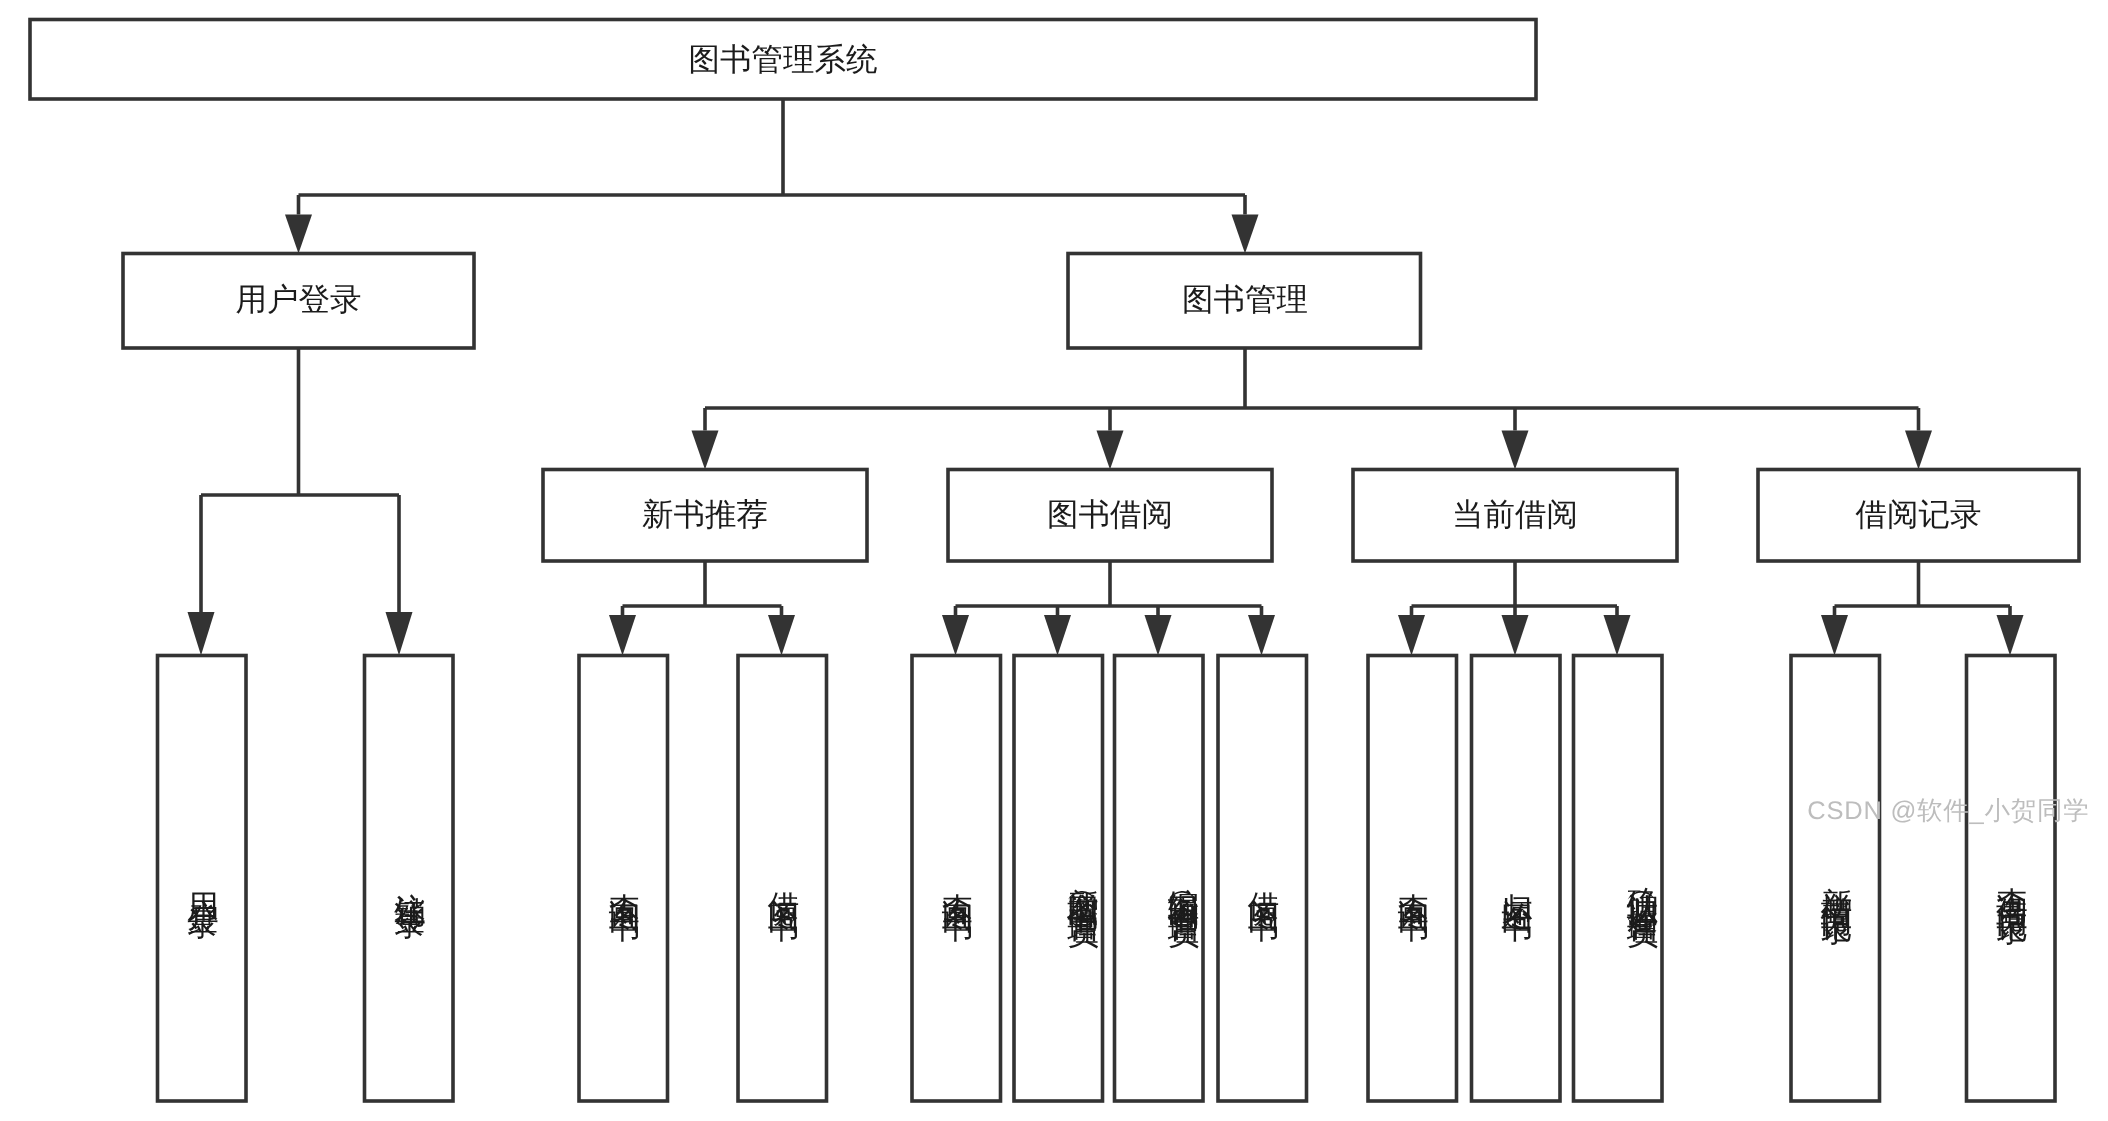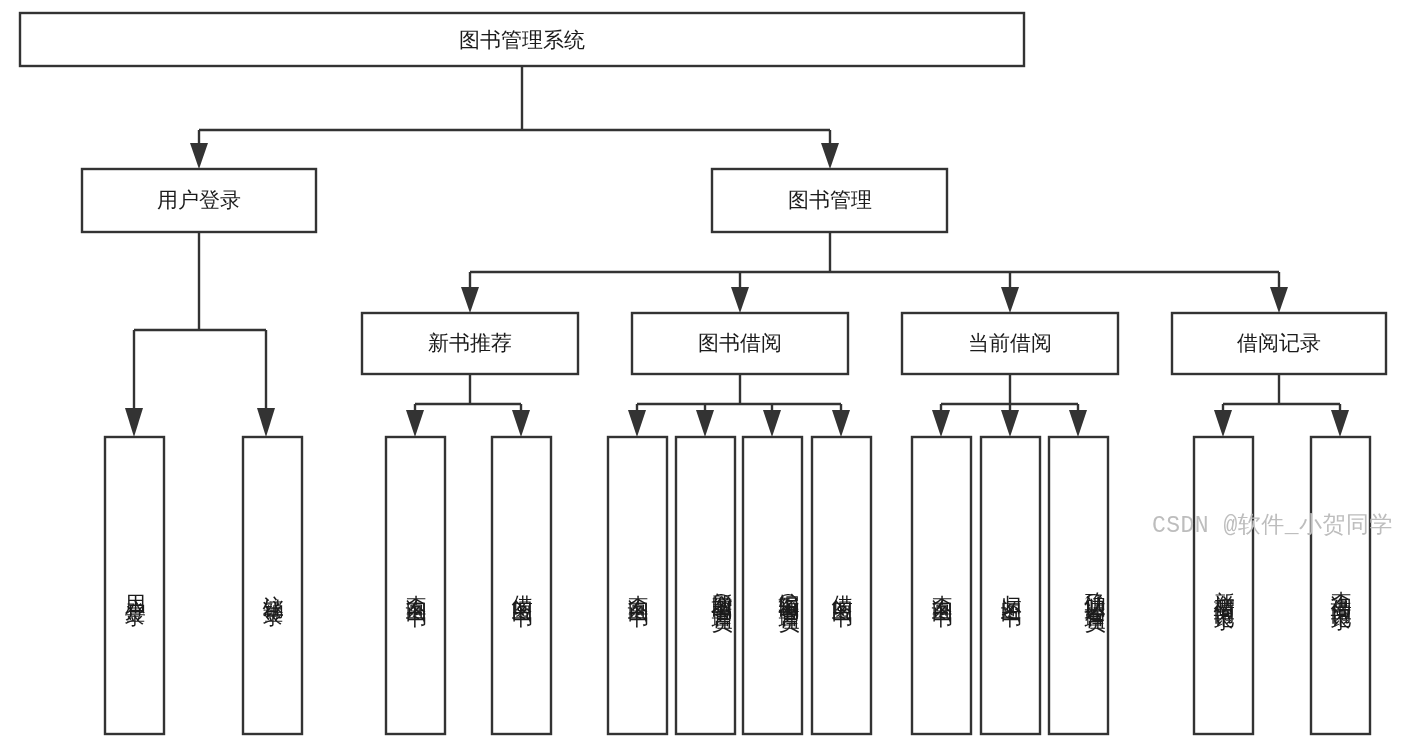--- a/index.html
+++ b/index.html
@@ -45,23 +45,23 @@
   .node-label {
     fill: #1b1b1b;
     font-family: "DejaVu Sans", "Liberation Sans", sans-serif;
     font-size: 21px;
     text-anchor: middle;
     dominant-baseline: middle;
   }
   .watermark {
     position: absolute;
     right: 12px;
-    bottom: 24px;
-    font-family: Liberation Mono, monospace;
-    font-size: 23px;
+    bottom: 12px;
+    font-family: Liberation Sans, sans-serif;
+    font-size: 17px;
     color: #bdbdbd;
     letter-spacing: 0.5px;
     white-space: nowrap;
     pointer-events: none;
   }
 </style>
 </head>
 <body>
 
 <div id="diagram-root">

